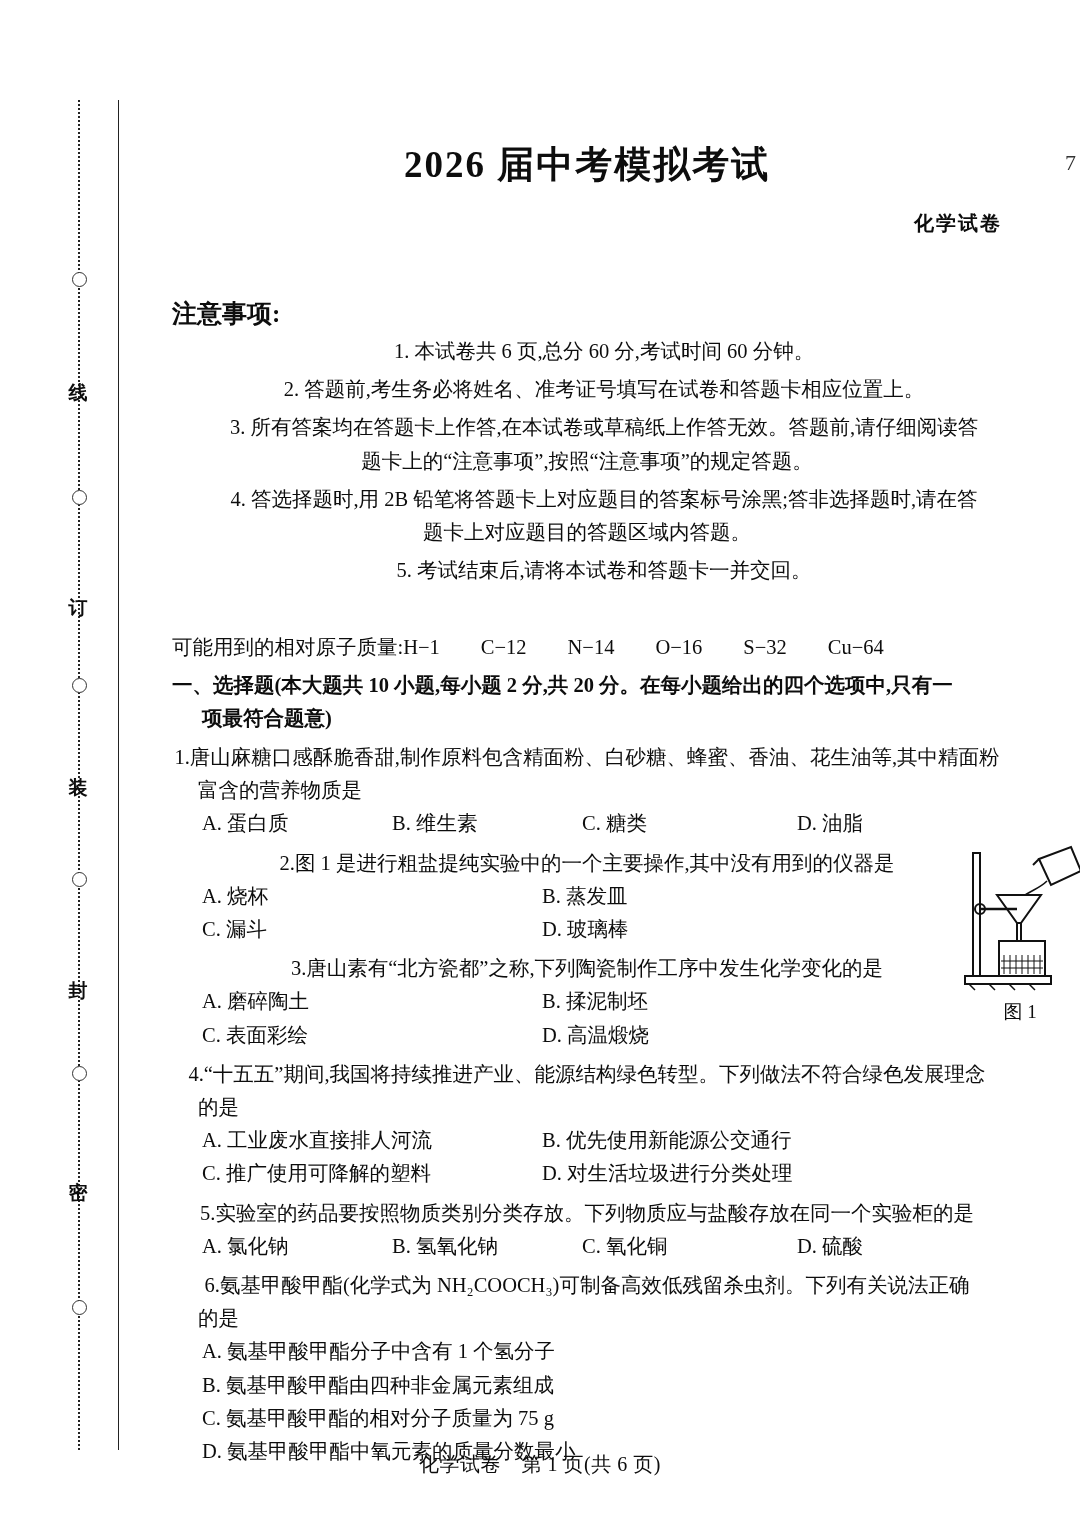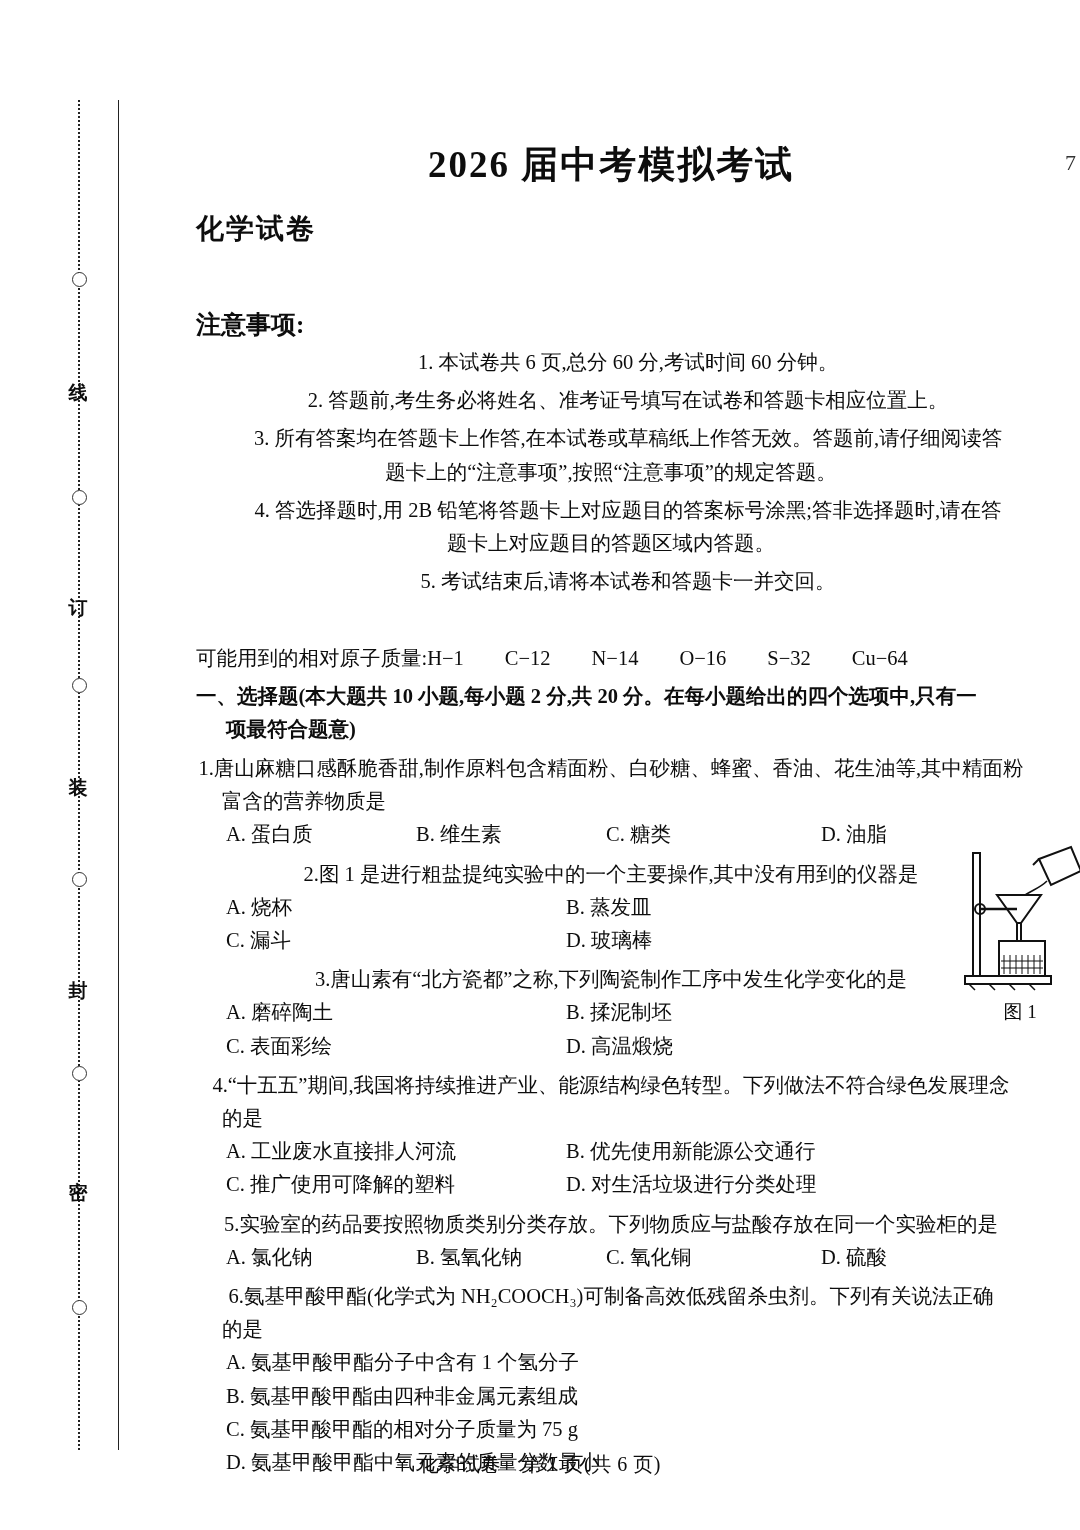--- a/index.html
+++ b/index.html
@@ -68,33 +68,32 @@
     font-size: 22px;
     color: #333;
   }
 
   
   .content {
     position: absolute;
     left: 172px;
     top: 0;
     width: 830px;
-    margin-left: 24px;
   }
   .title1 {
     text-align: center;
     font-size: 37px;
     font-weight: bold;
     letter-spacing: 2px;
     margin-top: 140px;
     font-family: "Liberation Serif", "DejaVu Serif", serif;
   }
   .title2 {
-    text-align: left;
-    font-size: 28px;
+    text-align: right;
+    font-size: 20px;
     font-weight: bold;
     letter-spacing: 2px;
     margin-top: 20px;
   }
 
   .notice-head {
     font-size: 25px;
     font-weight: bold;
     margin-top: 60px;
   }

